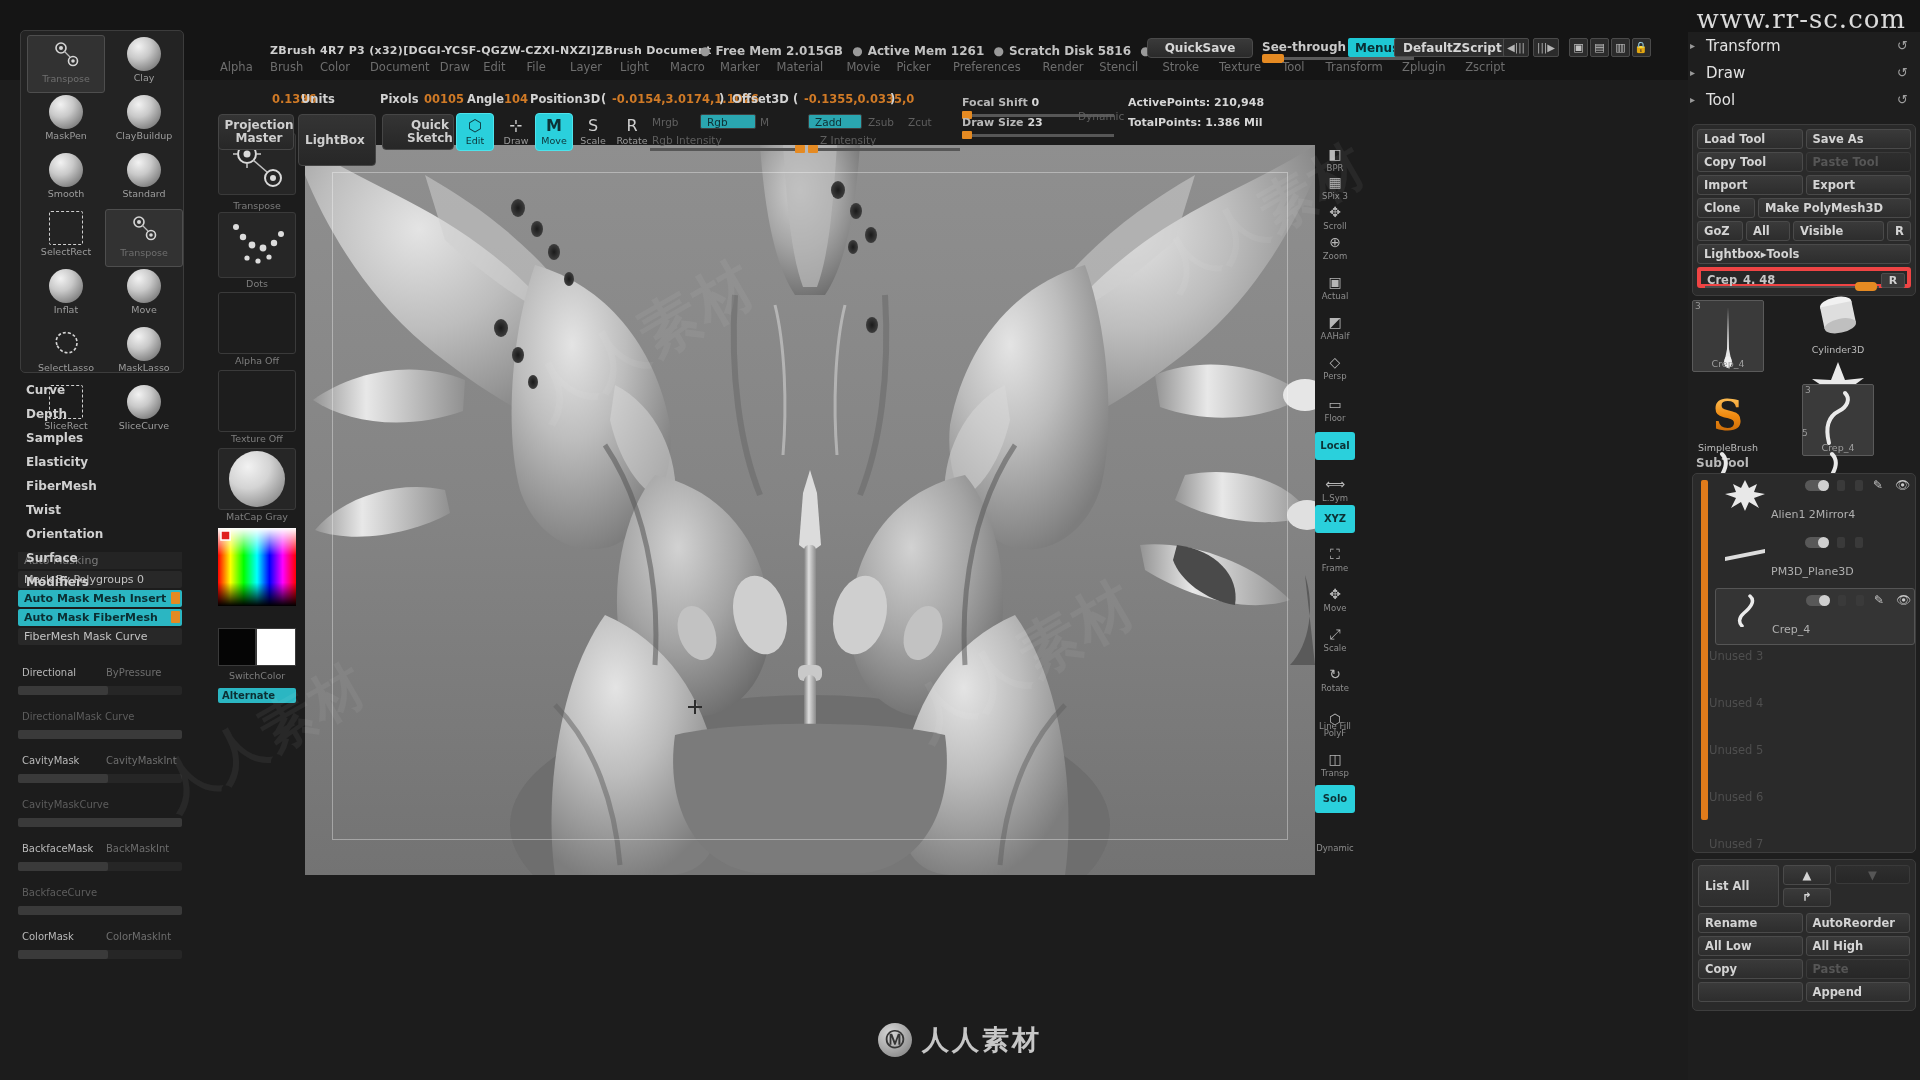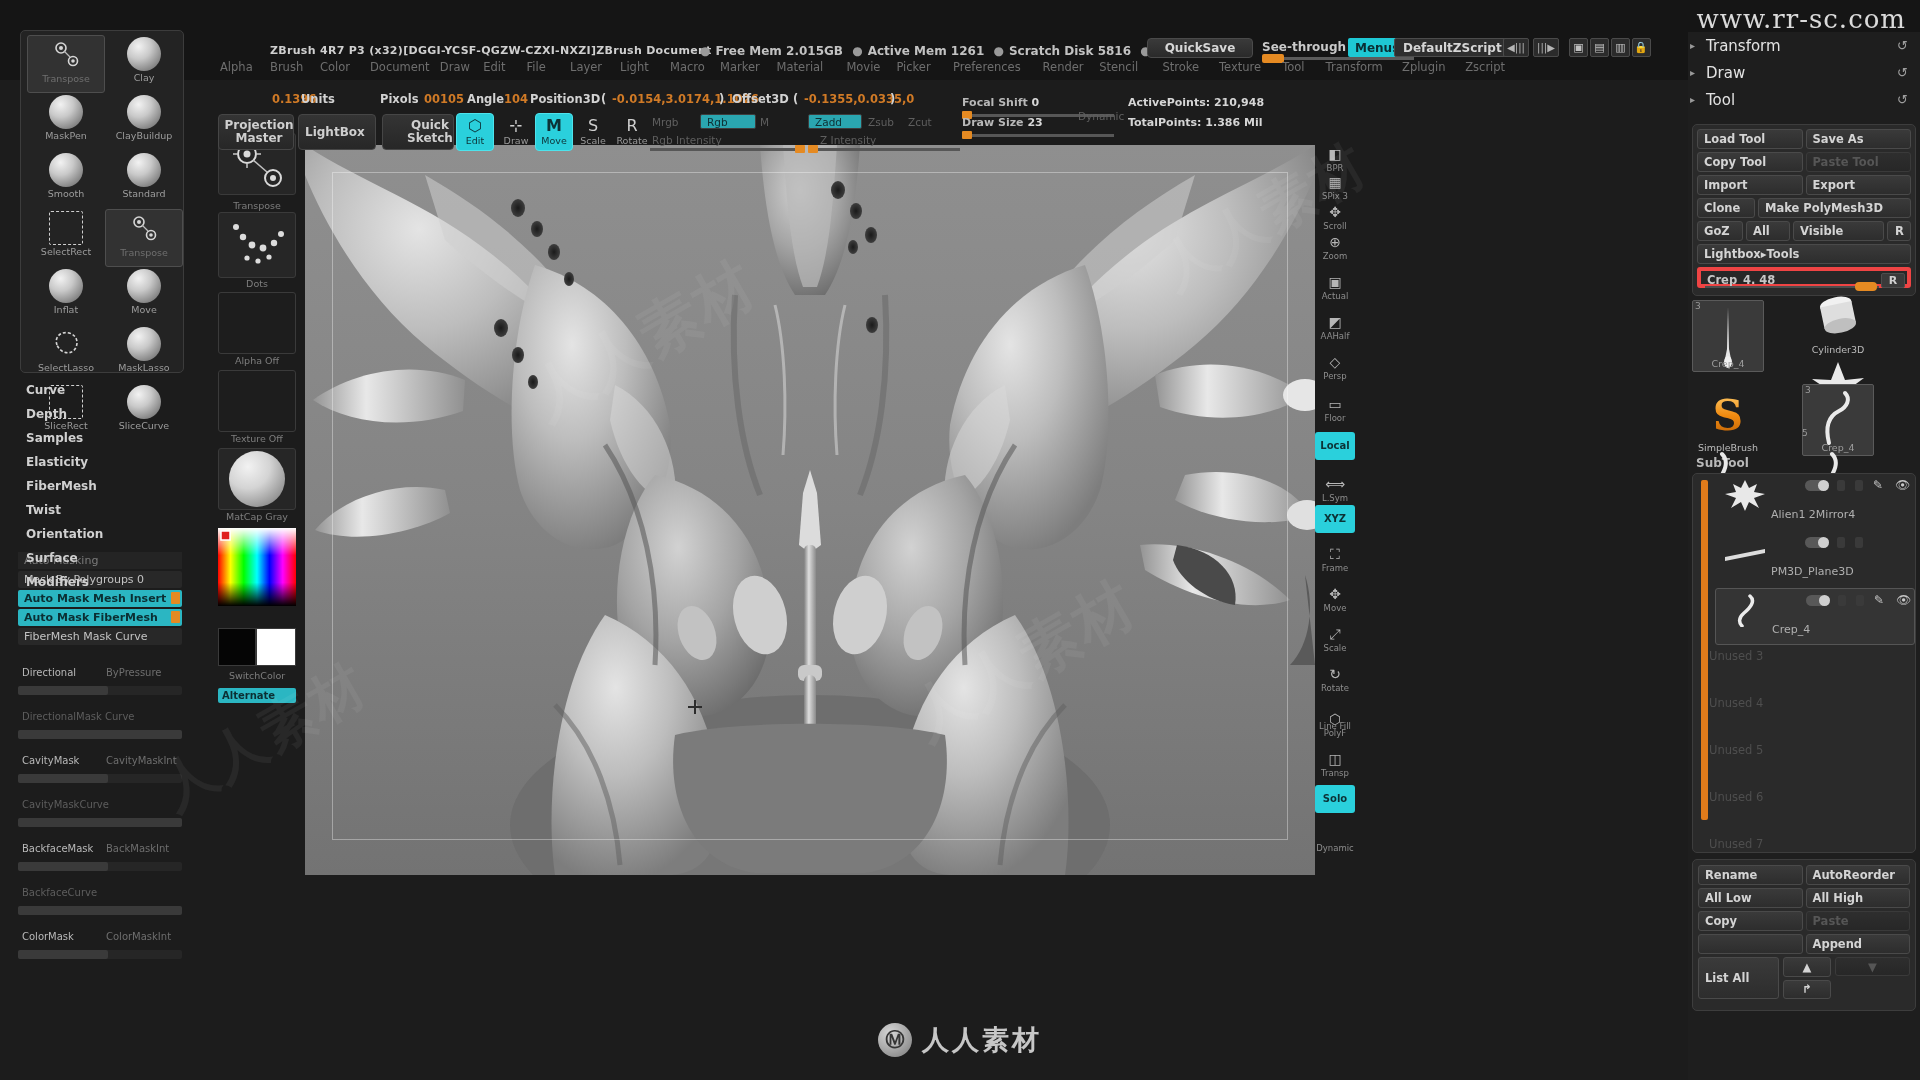--- a/index.html
+++ b/index.html
@@ -360,21 +360,21 @@
     <span class="nlabel" style="left:793px;">(</span>
     <span class="nval" style="left:804px;">-0.1355,0.0335,0</span>
     <span class="nlabel" style="left:890px;">)</span>
   </div>
 
   <div id="shelf">
     <div class="shbtn two" style="left:218px; top:2px; width:76px; height:36px; padding-left:6px;">
       <span>Projection</span>
       <span>Master</span>
     </div>
-    <div class="shbtn" style="left:298px; top:2px; width:78px; height:36px; padding-left:6px;">LightBox</div>
+    <div class="shbtn" style="left:298px; top:2px; width:78px; height:52px; padding-left:6px;">LightBox</div>
 
     <div class="shbtn two" style="left:382px; top:2px; width:72px; height:36px; padding-left:24px;">
       <span>Quick</span>
       <span>Sketch</span>
     </div>
 
     <div class="sq on" style="left:456px; top:1px;">
       <span class="gly">⬡</span>
       <span class="cap">Edit</span>
     </div>
@@ -924,46 +924,46 @@
       <div id="unused-list" style="position:relative; margin-left:8px;">
           <div class="unused">Unused 3</div>
           <div class="unused">Unused 4</div>
           <div class="unused">Unused 5</div>
           <div class="unused">Unused 6</div>
           <div class="unused">Unused 7</div>
         </div>
     </div>
 
     <div class="grp" style="margin-top:6px; padding:5px;">
-      <div id="bottom-btns">
-          <div class="btnrow">
-            <div class="tbtn">Rename</div>
-            <div class="tbtn">AutoReorder</div>
-          </div>
-          <div class="btnrow">
-            <div class="tbtn">All Low</div>
-            <div class="tbtn">All High</div>
-          </div>
-          <div class="btnrow">
-            <div class="tbtn">Copy</div>
-            <div class="tbtn dim">Paste</div>
-          </div>
-          <div class="btnrow">
-            <div class="tbtn"></div>
-            <div class="tbtn">Append</div>
-          </div>
-        </div>
       <div style="display:flex; gap:4px; margin-bottom:6px;">
         <div class="tbtn" style="height:42px;">List All</div>
         <div style="display:flex; flex-direction:column; gap:3px; width:48px;">
           <div class="tbtn" style="height:19px; justify-content:center; padding:0;">▲</div>
           <div class="tbtn" style="height:19px; justify-content:center; padding:0;">↱</div>
         </div>
         <div class="tbtn dim" style="width:48px; justify-content:center; padding:0; height:19px;">▼</div>
       </div>
+      <div id="bottom-btns">
+          <div class="btnrow">
+            <div class="tbtn">Rename</div>
+            <div class="tbtn">AutoReorder</div>
+          </div>
+          <div class="btnrow">
+            <div class="tbtn">All Low</div>
+            <div class="tbtn">All High</div>
+          </div>
+          <div class="btnrow">
+            <div class="tbtn">Copy</div>
+            <div class="tbtn dim">Paste</div>
+          </div>
+          <div class="btnrow">
+            <div class="tbtn"></div>
+            <div class="tbtn">Append</div>
+          </div>
+        </div>
     </div>
   </div>
 
   <div class="wm-url">www.rr-sc.com</div>
   <div class="wm" style="left:520px; top:300px; font-size:60px;">人人素材</div>
   <div class="wm" style="left:900px; top:620px; font-size:60px;">人人素材</div>
   <div class="wm" style="left:150px; top:700px; font-size:55px;">人人素材</div>
   <div class="wm" style="left:1150px; top:180px; font-size:55px;">人人素材</div>
   <div class="wm-center">
     <div class="logo">Ⓜ</div>

